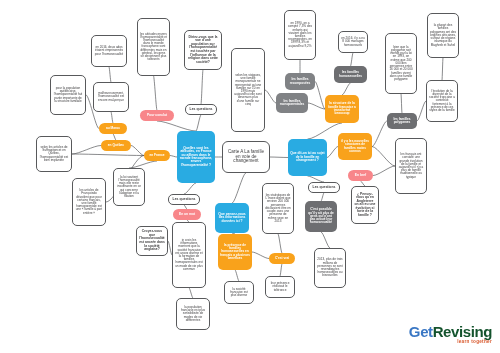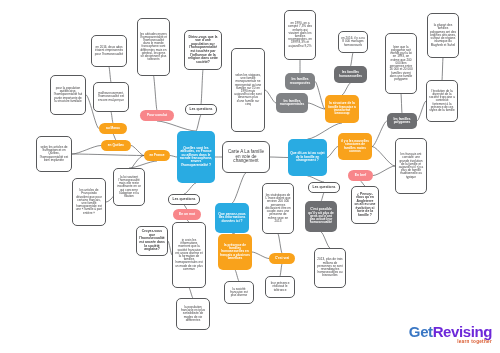--- a/index.html
+++ b/index.html
@@ -53,21 +53,21 @@
     background:#ffffff;border:1px solid #58595b;
     color:#414042;font-size:4.6px;border-radius:6px;
   }
   
   #logo{
     position:absolute;right:8px;bottom:8px;text-align:right;
     line-height:1;user-select:none;
   }
   #logo .lg-main{font-size:15px;font-weight:bold;letter-spacing:-0.4px;}
   #logo .lg-get{color:#3a77c4;margin-left:44px;}
-  #logo .lg-rev{color:#6d28d9;}
+  #logo .lg-rev{color:#14532d;}
   #logo .lg-sub{font-size:4.6px;font-weight:bold;color:#d8562a;letter-spacing:0.3px;margin-top:1px;}
 </style>
 </head>
 <body>
 
 <div id="canvas">
   <svg id="edges" viewBox="0 0 500 353" preserveAspectRatio="none">
       <path d="M109,67 C109.5,67 110.5,82 111,82" fill="none" stroke="#58595b" stroke-width="0.7"></path>
       <path d="M153.5,76 C154.375,76 156.125,110 157,110" fill="none" stroke="#58595b" stroke-width="0.7"></path>
       <path d="M203,70 C202.5,70 201.5,104 201,104" fill="none" stroke="#58595b" stroke-width="0.7"></path>

